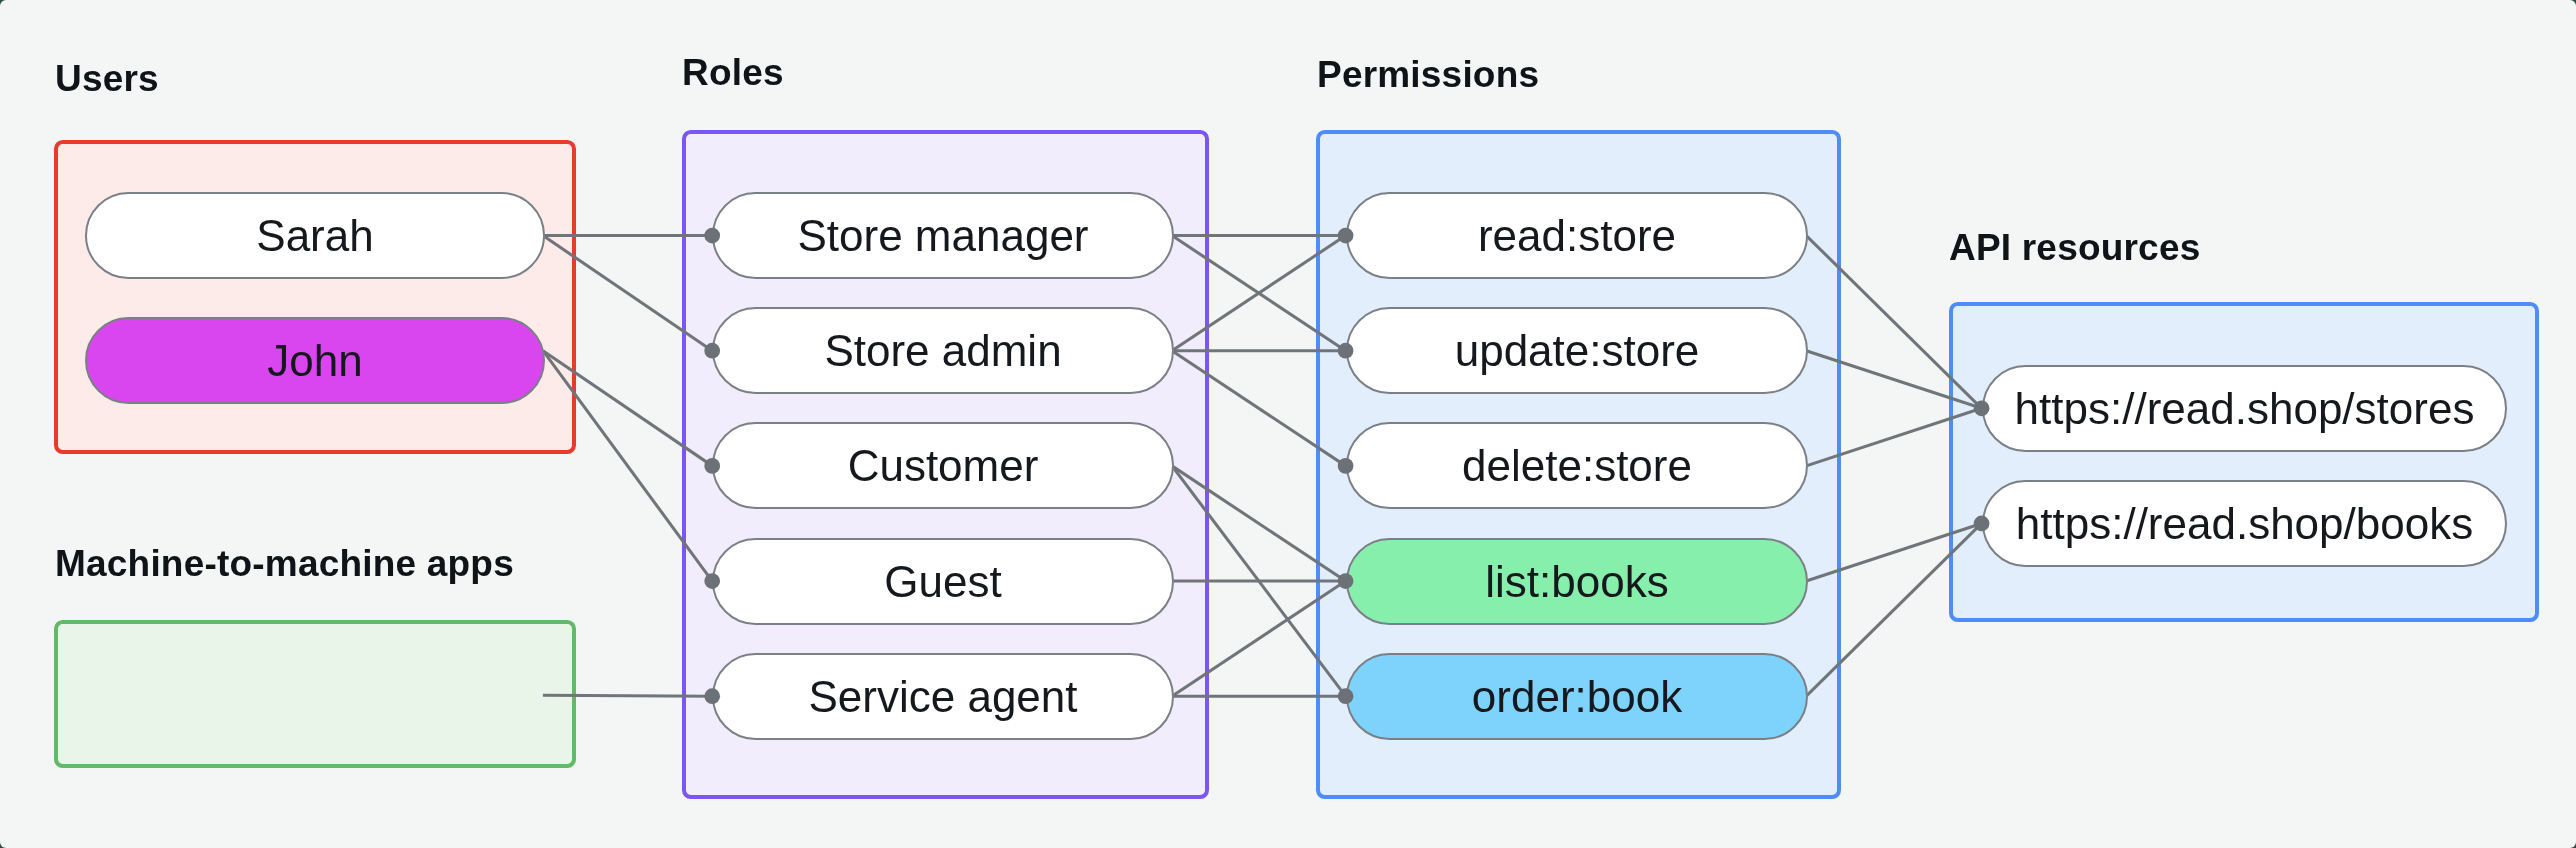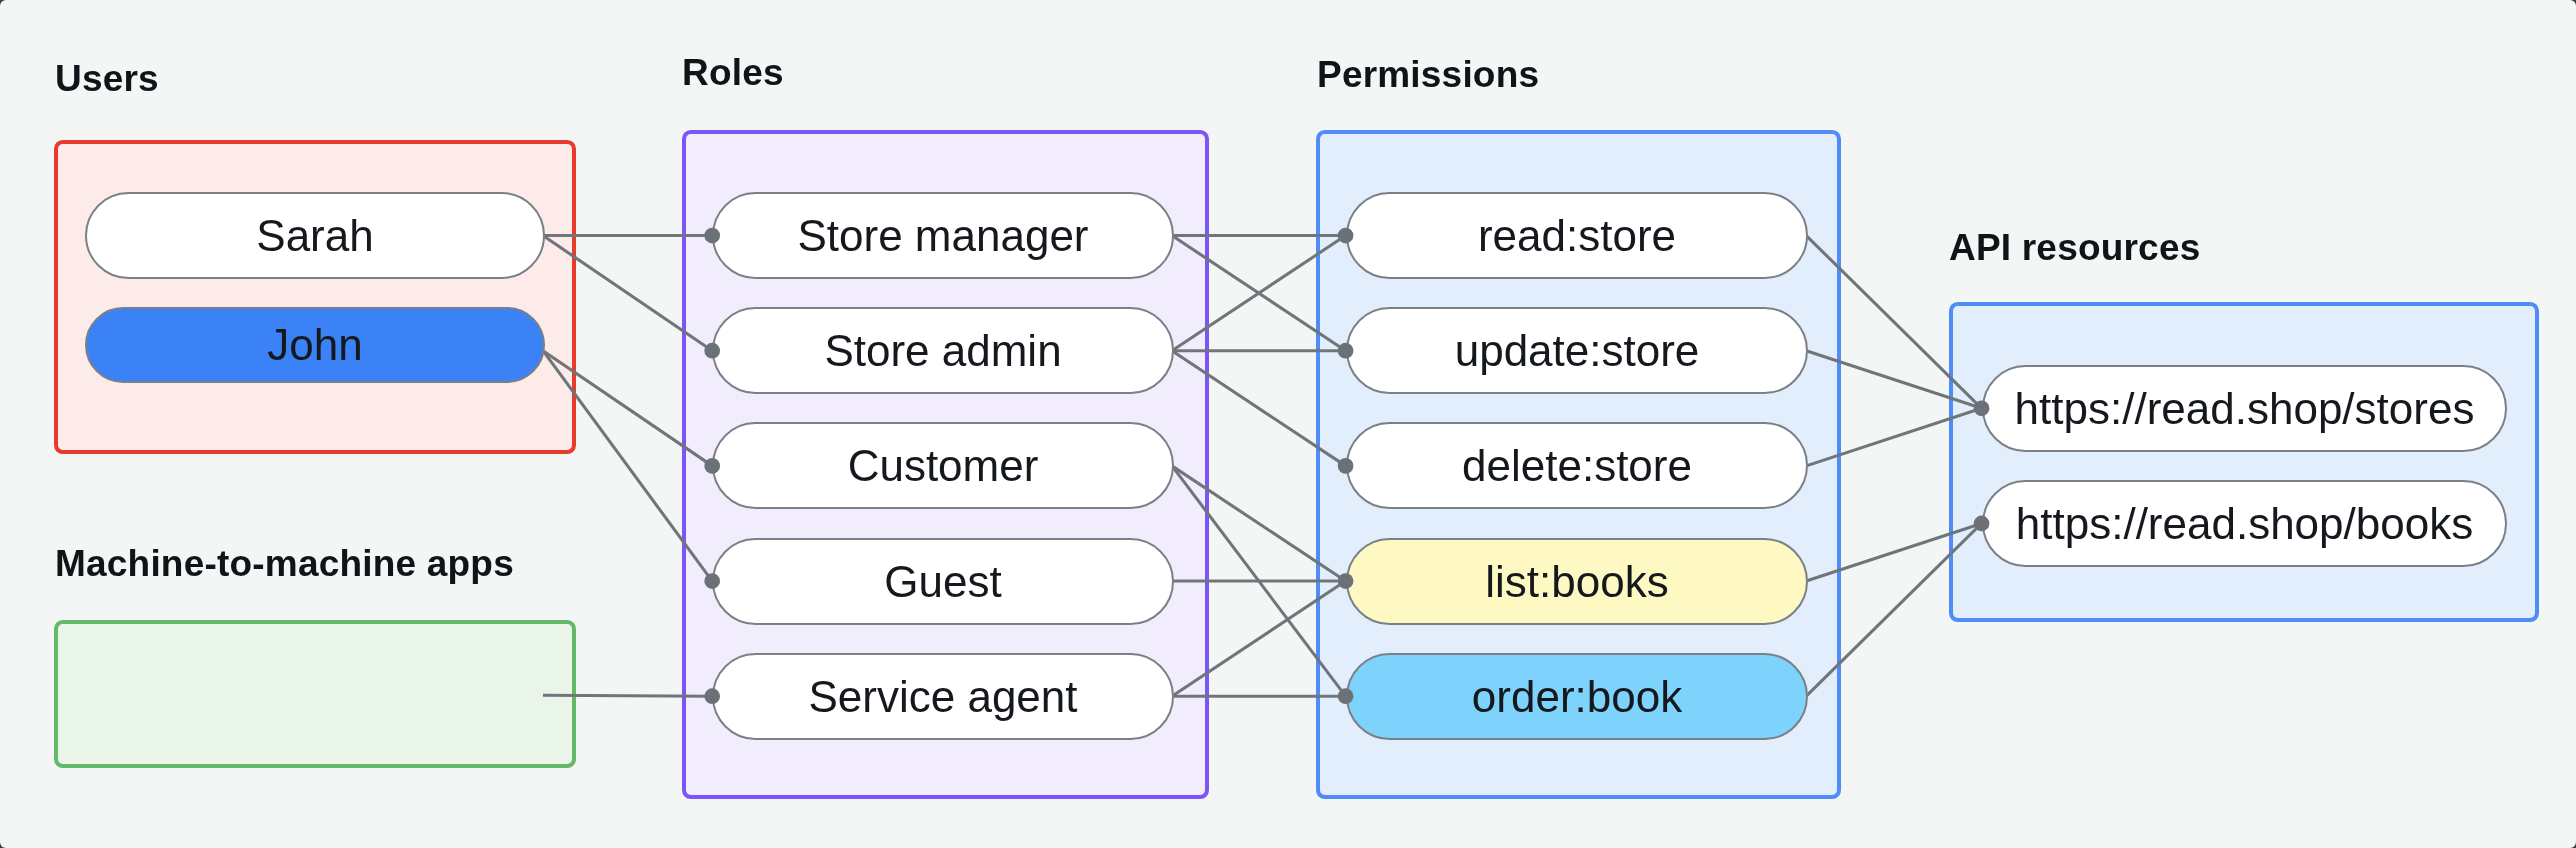--- a/index.html
+++ b/index.html
@@ -80,30 +80,30 @@
       <line x1="1343" y1="798" x2="1542" y2="666" stroke="#70757a" stroke-width="3.5"></line>
       <line x1="1343" y1="798" x2="1542" y2="798" stroke="#70757a" stroke-width="3.5"></line>
       <line x1="2070" y1="270" x2="2271" y2="468" stroke="#70757a" stroke-width="3.5"></line>
       <line x1="2070" y1="402" x2="2271" y2="468" stroke="#70757a" stroke-width="3.5"></line>
       <line x1="2070" y1="534" x2="2271" y2="468" stroke="#70757a" stroke-width="3.5"></line>
       <line x1="2070" y1="666" x2="2271" y2="600" stroke="#70757a" stroke-width="3.5"></line>
       <line x1="2070" y1="798" x2="2271" y2="600" stroke="#70757a" stroke-width="3.5"></line>
     </svg>
   <div class="layer" id="nodes-layer">
       <div class="pill" style="left: 85px; top: 192px; width: 460px; height: 87px; border-color: rgb(123, 128, 134); background: rgb(255, 255, 255); color: rgb(21, 25, 30);">Sarah</div>
-      <div class="pill" style="left: 85px; top: 307px; width: 460px; height: 76px; border-color: rgb(123, 128, 134); background: #3b82f6; color: rgb(21, 25, 30);">John</div>
+      <div class="pill" style="left: 85px; top: 317px; width: 460px; height: 87px; border-color: rgb(123, 128, 134); background: #d946ef; color: rgb(21, 25, 30);">John</div>
       <div class="pill" style="left: 712px; top: 192px; width: 462px; height: 87px; border-color: rgb(123, 128, 134); background: rgb(255, 255, 255); color: rgb(21, 25, 30);">Store manager</div>
       <div class="pill" style="left: 712px; top: 307px; width: 462px; height: 87px; border-color: rgb(123, 128, 134); background: rgb(255, 255, 255); color: rgb(21, 25, 30);">Store admin</div>
       <div class="pill" style="left: 712px; top: 422px; width: 462px; height: 87px; border-color: rgb(123, 128, 134); background: rgb(255, 255, 255); color: rgb(21, 25, 30);">Customer</div>
       <div class="pill" style="left: 712px; top: 538px; width: 462px; height: 87px; border-color: rgb(123, 128, 134); background: rgb(255, 255, 255); color: rgb(21, 25, 30);">Guest</div>
       <div class="pill" style="left: 712px; top: 653px; width: 462px; height: 87px; border-color: rgb(123, 128, 134); background: rgb(255, 255, 255); color: rgb(21, 25, 30);">Service agent</div>
       <div class="pill" style="left: 1346px; top: 307px; width: 462px; height: 87px; border-color: rgb(123, 128, 134); background: rgb(255, 255, 255); color: rgb(21, 25, 30);">update:store</div>
       <div class="pill" style="left: 1346px; top: 192px; width: 462px; height: 87px; border-color: rgb(123, 128, 134); background: rgb(255, 255, 255); color: rgb(21, 25, 30);">read:store</div>
       <div class="pill" style="left: 1346px; top: 422px; width: 462px; height: 87px; border-color: rgb(123, 128, 134); background: rgb(255, 255, 255); color: rgb(21, 25, 30);">delete:store</div>
-      <div class="pill" style="left: 1346px; top: 538px; width: 462px; height: 87px; border-color: rgb(123, 128, 134); background: #fef9c3; color: rgb(21, 25, 30);">list:books</div>
+      <div class="pill" style="left: 1346px; top: 538px; width: 462px; height: 87px; border-color: rgb(123, 128, 134); background: #86efac; color: rgb(21, 25, 30);">list:books</div>
       <div class="pill" style="left: 1346px; top: 653px; width: 462px; height: 87px; border-color: rgb(123, 128, 134); background: #7dd3fc; color: rgb(21, 25, 30);">order:book</div>
       <div class="pill" style="left: 1982px; top: 365px; width: 525px; height: 87px; border-color: rgb(123, 128, 134); background: rgb(255, 255, 255); color: rgb(21, 25, 30);">https://read.shop/stores</div>
       <div class="pill" style="left: 1982px; top: 480px; width: 525px; height: 87px; border-color: rgb(123, 128, 134); background: rgb(255, 255, 255); color: rgb(21, 25, 30);">https://read.shop/books</div>
     </div>
   <svg class="layer" id="dots-svg" xmlns="http://www.w3.org/2000/svg" viewBox="0 0 2952 972" width="2576" height="848">
       <circle cx="816" cy="270" r="9" fill="#6b7176"></circle>
       <circle cx="816" cy="402" r="9" fill="#6b7176"></circle>
       <circle cx="816" cy="534" r="9" fill="#6b7176"></circle>
       <circle cx="816" cy="666" r="9" fill="#6b7176"></circle>
       <circle cx="816" cy="798" r="9" fill="#6b7176"></circle>

